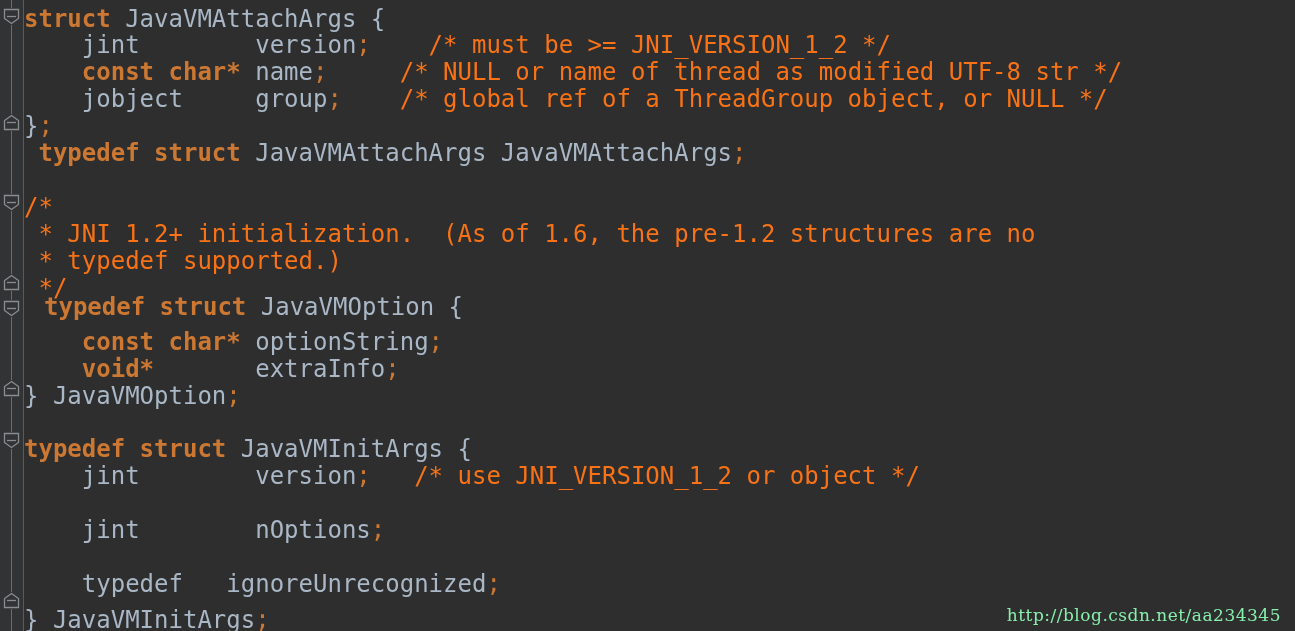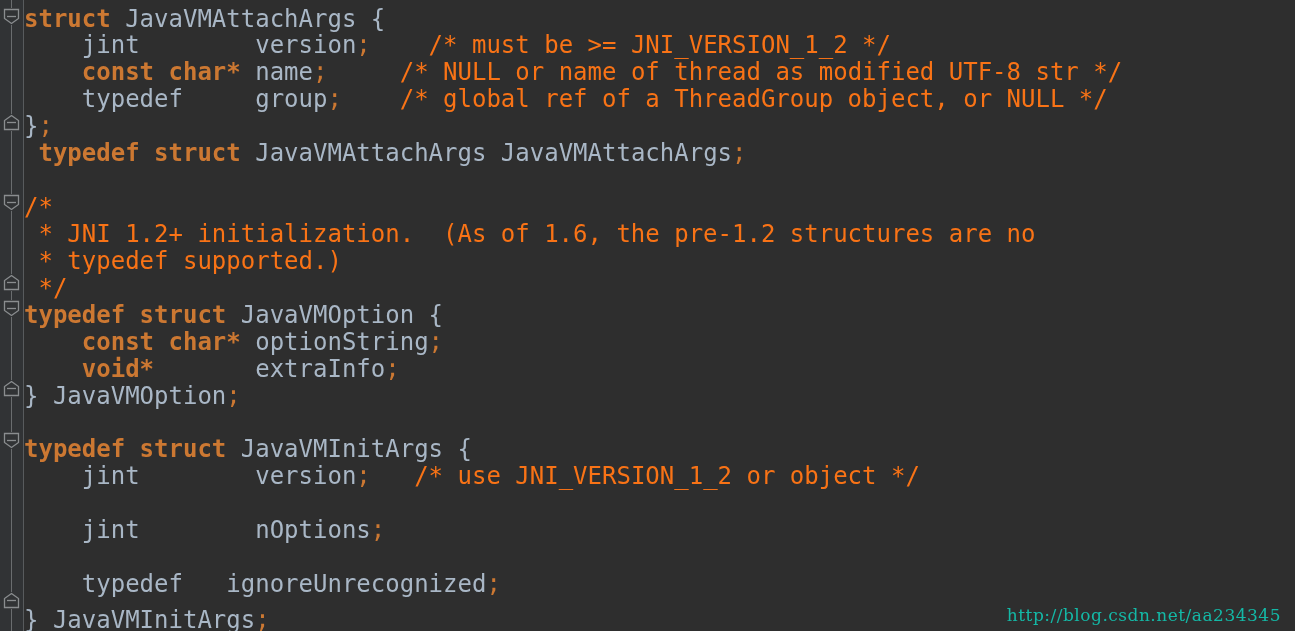--- a/index.html
+++ b/index.html
@@ -87,21 +87,21 @@
   .id   { color: #a9b7c6; }
   .punc { color: #cc7832; }
   .cm   { color: #f97316; }
   .br   { color: #a9b7c6; }
 
   
   #watermark {
     position: absolute;
     right: 14px;
     bottom: 6px;
-    color: #14b8a6;
+    color: #86efac;
     font-size: 17px;
     font-family: "DejaVu Serif", "Liberation Serif", serif;
     letter-spacing: 0.5px;
     z-index: 5;
     white-space: pre;
   }
 </style>
 </head>
 <body>
 
@@ -169,28 +169,28 @@
           <path d="M8.5,1.5 L15.5,6.5 L15.5,15.5 L1.5,15.5 L1.5,6.5 Z" fill="none" stroke="#8a8d8f" stroke-width="1.3"></path>
           <line x1="4" y1="8.5" x2="13" y2="8.5" stroke="#8a8d8f" stroke-width="1.3"></line>
         </svg>
       </div>
     </div>
 
   <div id="code">
       <div class="line" style="top: 6px;"><span class="kw">struct</span><span class="id"> JavaVMAttachArgs </span><span class="br">{</span></div>
       <div class="line" style="top: 32px;"><span class="id">    jint        version</span><span class="punc">;</span><span class="cm">    /* must be &gt;= JNI_VERSION_1_2 */</span></div>
       <div class="line" style="top: 59px;"><span class="id">    </span><span class="kw">const char*</span><span class="id"> name</span><span class="punc">;</span><span class="cm">     /* NULL or name of thread as modified UTF-8 str */</span></div>
-      <div class="line" style="top: 86px;"><span class="id">    typedef     group</span><span class="punc">;</span><span class="cm">    /* global ref of a ThreadGroup object, or NULL */</span></div>
+      <div class="line" style="top: 86px;"><span class="id">    jobject     group</span><span class="punc">;</span><span class="cm">    /* global ref of a ThreadGroup object, or NULL */</span></div>
       <div class="line" style="top: 113px;"><span class="br">}</span><span class="punc">;</span></div>
       <div class="line" style="top: 140px;"><span class="id"> </span><span class="kw">typedef struct</span><span class="id"> JavaVMAttachArgs JavaVMAttachArgs</span><span class="punc">;</span></div>
       <div class="line" style="top: 194px;"><span class="cm">/*</span></div>
       <div class="line" style="top: 221px;"><span class="cm"> * JNI 1.2+ initialization.  (As of 1.6, the pre-1.2 structures are no</span></div>
       <div class="line" style="top: 248px;"><span class="cm"> * typedef supported.)</span></div>
       <div class="line" style="top: 275px;"><span class="cm"> */</span></div>
-      <div class="line" style="top: 302px;"><span class="kw">typedef struct</span><span class="id"> JavaVMOption </span><span class="br">{</span></div>
+      <div class="line" style="top: 294px; margin-left: 20px;"><span class="kw">typedef struct</span><span class="id"> JavaVMOption </span><span class="br">{</span></div>
       <div class="line" style="top: 329px;"><span class="id">    </span><span class="kw">const char*</span><span class="id"> optionString</span><span class="punc">;</span></div>
       <div class="line" style="top: 356px;"><span class="id">    </span><span class="kw">void*</span><span class="id">       extraInfo</span><span class="punc">;</span></div>
       <div class="line" style="top: 383px;"><span class="br">}</span><span class="id"> JavaVMOption</span><span class="punc">;</span></div>
       <div class="line" style="top: 436px;"><span class="kw">typedef struct</span><span class="id"> JavaVMInitArgs </span><span class="br">{</span></div>
       <div class="line" style="top: 463px;"><span class="id">    jint        version</span><span class="punc">;</span><span class="cm">   /* use JNI_VERSION_1_2 or object */</span></div>
       <div class="line" style="top: 517px;"><span class="id">    jint        nOptions</span><span class="punc">;</span></div>
       <div class="line" style="top: 571px;"><span class="id">    typedef   ignoreUnrecognized</span><span class="punc">;</span></div>
       <div class="line" style="top: 607px;"><span class="br">}</span><span class="id"> JavaVMInitArgs</span><span class="punc">;</span></div>
     </div>
 

